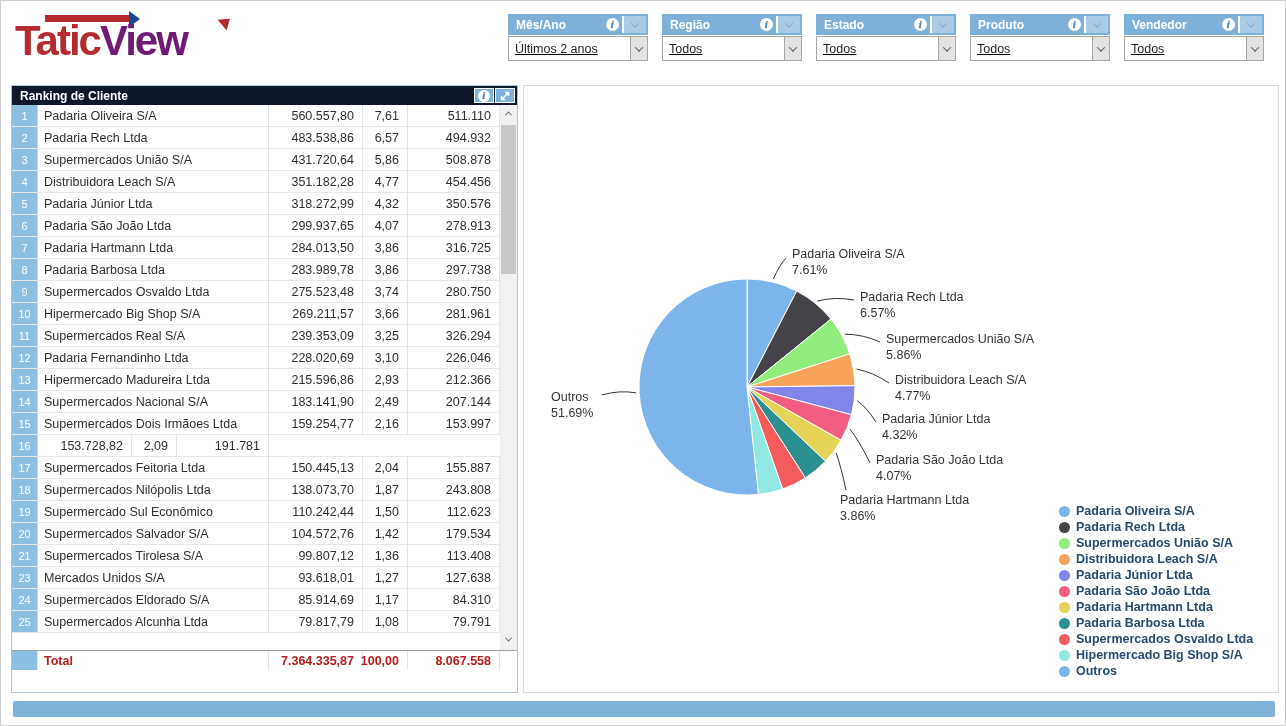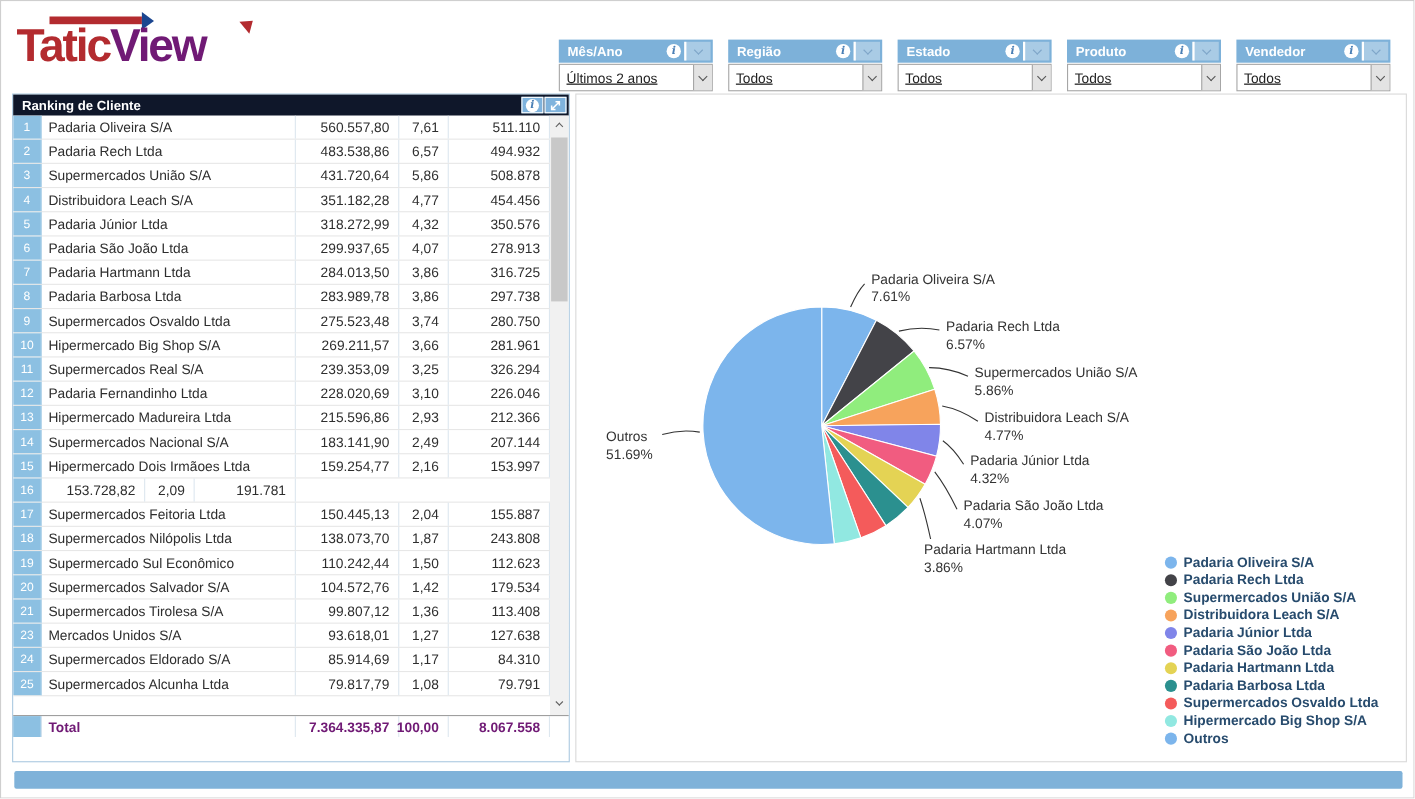--- a/index.html
+++ b/index.html
@@ -9,21 +9,21 @@
   
   .logo { position:absolute; left:14px; top:6px; width:230px; height:60px; }
   .logo-text { position:absolute; left:0; top:10px; font-size:42px; font-weight:bold; letter-spacing:-2px; white-space:nowrap; }
   .logo-t1 { color:#b32b2f; }
   .logo-t2 { color:#701a75; }
   .logo-bar { position:absolute; left:30px; top:8px; width:84px; height:7px; background:#b32b2f; }
   .logo-bar-arrow { position:absolute; left:114px; top:4px; width:0; height:0; border-left:11px solid #1b4690; border-top:8px solid transparent; border-bottom:8px solid transparent; }
   .logo-w-arrow { position:absolute; left:206px; top:8px; width:0; height:0; border-left:10px solid #b32b2f; border-top:7px solid transparent; border-bottom:7px solid transparent; transform:rotate(-40deg); }
 
   
-  .filters { position:absolute; top:35px; right:21px; display:flex; gap:14px;margin-left:19px; }
+  .filters { position:absolute; top:13px; right:21px; display:flex; gap:14px;margin-left:19px; }
   .filter { width:140px; }
   .filter-head { height:21px; background:#7db1d9; display:flex; align-items:center; padding:0 2px 0 8px; }
   .filter-label { color:#fff; font-size:12px; font-weight:bold; flex:1; white-space:nowrap; }
   .info-icon { width:13px; height:13px; background:#fff; border-radius:50%; color:#4a7fb5; font-family:"DejaVu Serif", serif; font-style:italic; font-weight:bold; font-size:10px; line-height:13px; text-align:center; margin-right:3px; flex:none; }
   .mini-drop { width:24px; height:17px; background:#a9cbe5; border-left:2px solid #fff; display:flex; align-items:center; justify-content:center; flex:none; }
   .chev { display:inline-block; width:6px; height:6px; border-right:1.5px solid #7fa6c9; border-bottom:1.5px solid #7fa6c9; transform:rotate(45deg) translate(-1px,-1px); }
   .filter-select { height:25px; margin-top:1px; background:#fff; border:1px solid #a6a6a6; display:flex; align-items:stretch;text-decoration:underline; }
   .select-value { flex:1; font-size:12.5px; color:#1f1f1f; padding-left:6px; display:flex; align-items:center; white-space:nowrap; overflow:hidden; }
   .select-btn { width:17px; background:#e3e3e3; border-left:1px solid #a6a6a6; display:flex; align-items:center; justify-content:center; }
   .select-btn .chev { border-color:#555; }
@@ -54,21 +54,21 @@
   .cell.c-cli { padding-left:6px; }
   .cell.num { justify-content:flex-end; padding-right:8px; }
   .scrollbar { position:absolute; right:0; top:0; width:17px; height:545px; background:#f1f1f1; }
   .sb-arrow { position:absolute; left:0; width:17px; height:17px; display:flex; align-items:center; justify-content:center; }
   .sb-up { top:0; } .sb-down { bottom:2px; }
   .sb-chev { width:5px; height:5px; border-right:1.6px solid #606060; border-bottom:1.6px solid #606060; }
   .sb-up .sb-chev { transform:rotate(-135deg) translate(-1px,-1px); }
   .sb-down .sb-chev { transform:rotate(45deg) translate(-1px,-1px); }
   .sb-thumb { position:absolute; left:1px; top:20px; width:15px; height:149px; background:#c8c8c8; }
   .total-row { display:flex; height:20px; border-top:1px solid #9f9f9f; font-weight:bold; }
-  .total-row .cell { font-weight:bold; color:#701a75; border-right:1px solid #dde7ef;text-align:right; }
+  .total-row .cell { font-weight:bold; color:#b91c1c; border-right:1px solid #dde7ef;text-align:right; }
   .total-row .c-rank { background:#8cc0e2; }
   .total-row .c-cli { font-size:12.5px; }
 
   
   .chart-wrap { position:relative; width:100%; height:100%; }
   .chart-svg { position:absolute; left:0; top:0; }
   .pie-label { position:absolute; font-size:12.5px; color:#333; line-height:16px; white-space:nowrap; }
   .legend { position:absolute; left:535px; top:417px; }
   .legend-item { display:flex; align-items:center; height:16px; cursor:default; }
   .legend-dot { width:11px; height:11px; border-radius:50%; margin-right:6px; flex:none; }
@@ -274,21 +274,21 @@
           </div>
           <div class="row">
             <div class="cell c-rank">14</div>
             <div class="cell c-cli">Supermercados Nacional S/A</div>
             <div class="cell c-pre num">183.141,90</div>
             <div class="cell c-pi num">2,49</div>
             <div class="cell c-qty num">207.144</div>
           </div>
           <div class="row">
             <div class="cell c-rank">15</div>
-            <div class="cell c-cli">Hipermercado Dois Irmãoes Ltda</div>
+            <div class="cell c-cli">Supermercados Dois Irmãoes Ltda</div>
             <div class="cell c-pre num">159.254,77</div>
             <div class="cell c-pi num">2,16</div>
             <div class="cell c-qty num">153.997</div>
           </div>
           <div class="row">
             <div class="cell c-rank">16</div>
             <div class="cell c-pre num">153.728,82</div>
             <div class="cell c-pi num">2,09</div>
             <div class="cell c-qty num">191.781</div>
           </div>

